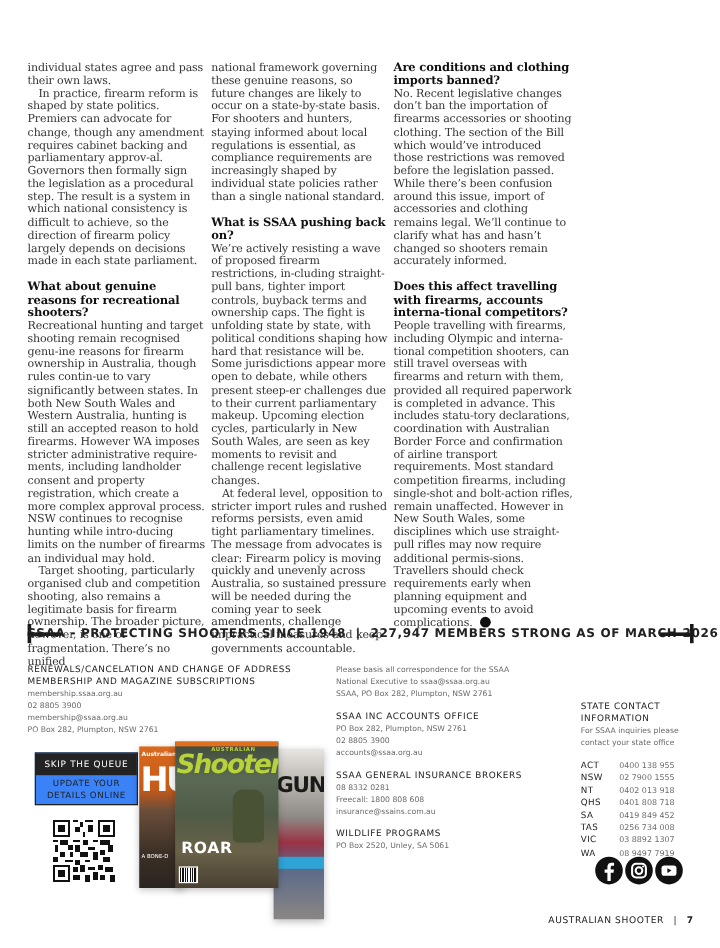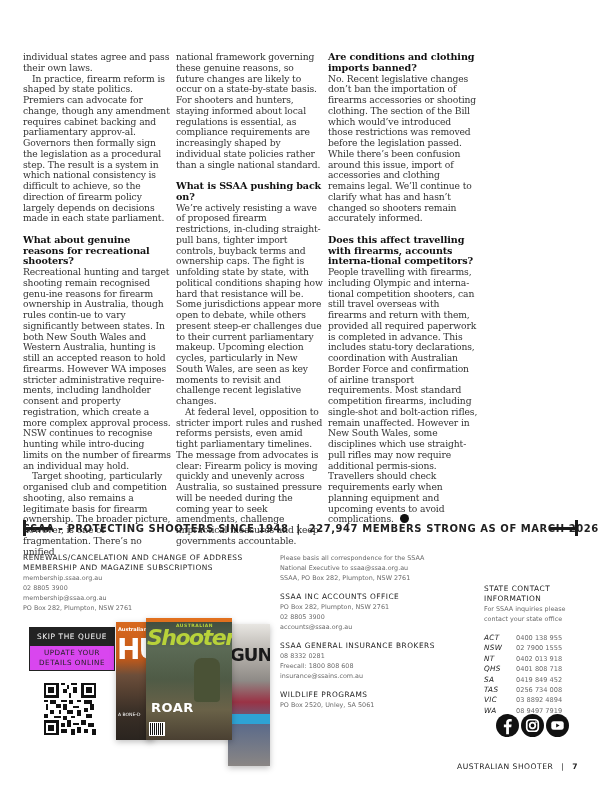--- a/index.html
+++ b/index.html
@@ -26,24 +26,24 @@
   .bracket-r .h { right:0; }
   .banner-text { position:absolute; left:0; right:0; top:3px; text-align:right; font-family:"DejaVu Sans", sans-serif; font-weight:bold; font-size:10px; letter-spacing:0.55px; color:#222; }
   .ctitle { font-family:"DejaVu Sans", sans-serif; font-size:7.4px; letter-spacing:0.5px; color:#222; line-height:10px; text-transform:uppercase; }
   .cline { font-family:"DejaVu Sans", sans-serif; font-size:6.4px; color:#6a6a6a; line-height:10px; }
   .block { position:absolute; }
 
   #membership { left:23px; top:553px; width:250px; }
   #national { left:280px; top:553px; width:190px; }
   #state { left:484px; top:584px; width:100px; }
   .state-row { display:flex; font-family:"DejaVu Sans", sans-serif; line-height:10.4px; }
-  .state-row .abbr { width:32px; font-size:7.3px; color:#222; letter-spacing:0.3px;font-style:italic; }
+  .state-row .abbr { width:32px; font-size:7.3px; color:#222; letter-spacing:0.3px; }
   .state-row .phone { font-size:6.6px; color:#6a6a6a; }
 
-  .skip-box { position:absolute; left:29px; top:627px; width:84px; border:1px solid #222; background:#d946ef; }
+  .skip-box { position:absolute; left:29px; top:627px; width:84px; border:1px solid #222; background:#3b82f6; }
   .skip-top { background:#232323; color:#fff; font-family:"DejaVu Sans", sans-serif; font-size:7.4px; letter-spacing:0.6px; text-align:center; height:18px; line-height:18px; }
   .skip-bottom { color:#222; font-family:"DejaVu Sans", sans-serif; font-size:7.2px; letter-spacing:0.5px; text-align:center; line-height:10px; padding:2px 0 2px; }
   .qr { position:absolute; left:44px; top:683px; width:52px; height:52px; }
 
   .mags { position:absolute; left:110px; top:618px; width:170px; height:140px; }
   .mag { position:absolute; box-shadow:0 2px 6px rgba(0,0,0,0.25); overflow:hidden; }
   .mag-hunter { left:6px; top:4px; width:38px; height:118px; background:linear-gradient(#d8691e 0%, #c65a18 30%, #6c4e3a 45%, #3b3027 75%, #2a241f 100%); }
   .mag-hunter .t { position:absolute; left:2px; top:4px; font-family:"DejaVu Sans", sans-serif; font-size:5px; color:#fff; font-weight:bold; }
   .mag-hunter .big { position:absolute; left:1px; top:14px; font-family:"DejaVu Sans", sans-serif; font-size:28px; line-height:28px; color:#fff; font-weight:bold; letter-spacing:-2px; }
   .mag-hunter .sub { position:absolute; left:2px; top:90px; font-family:"DejaVu Sans", sans-serif; font-size:4.5px; color:#fff; }
@@ -241,21 +241,21 @@
       <div class="state-row">
         <span class="abbr">SA</span>
         <span class="phone">0419 849 452</span>
       </div>
       <div class="state-row">
         <span class="abbr">TAS</span>
         <span class="phone">0256 734 008</span>
       </div>
       <div class="state-row">
         <span class="abbr">VIC</span>
-        <span class="phone">03 8892 4894</span>
+        <span class="phone">03 8892 1307</span>
       </div>
       <div class="state-row">
         <span class="abbr">WA</span>
         <span class="phone">08 9497 7919</span>
       </div>
     </div>
 </div>
 
 <div class="social">
   <div class="soc">

